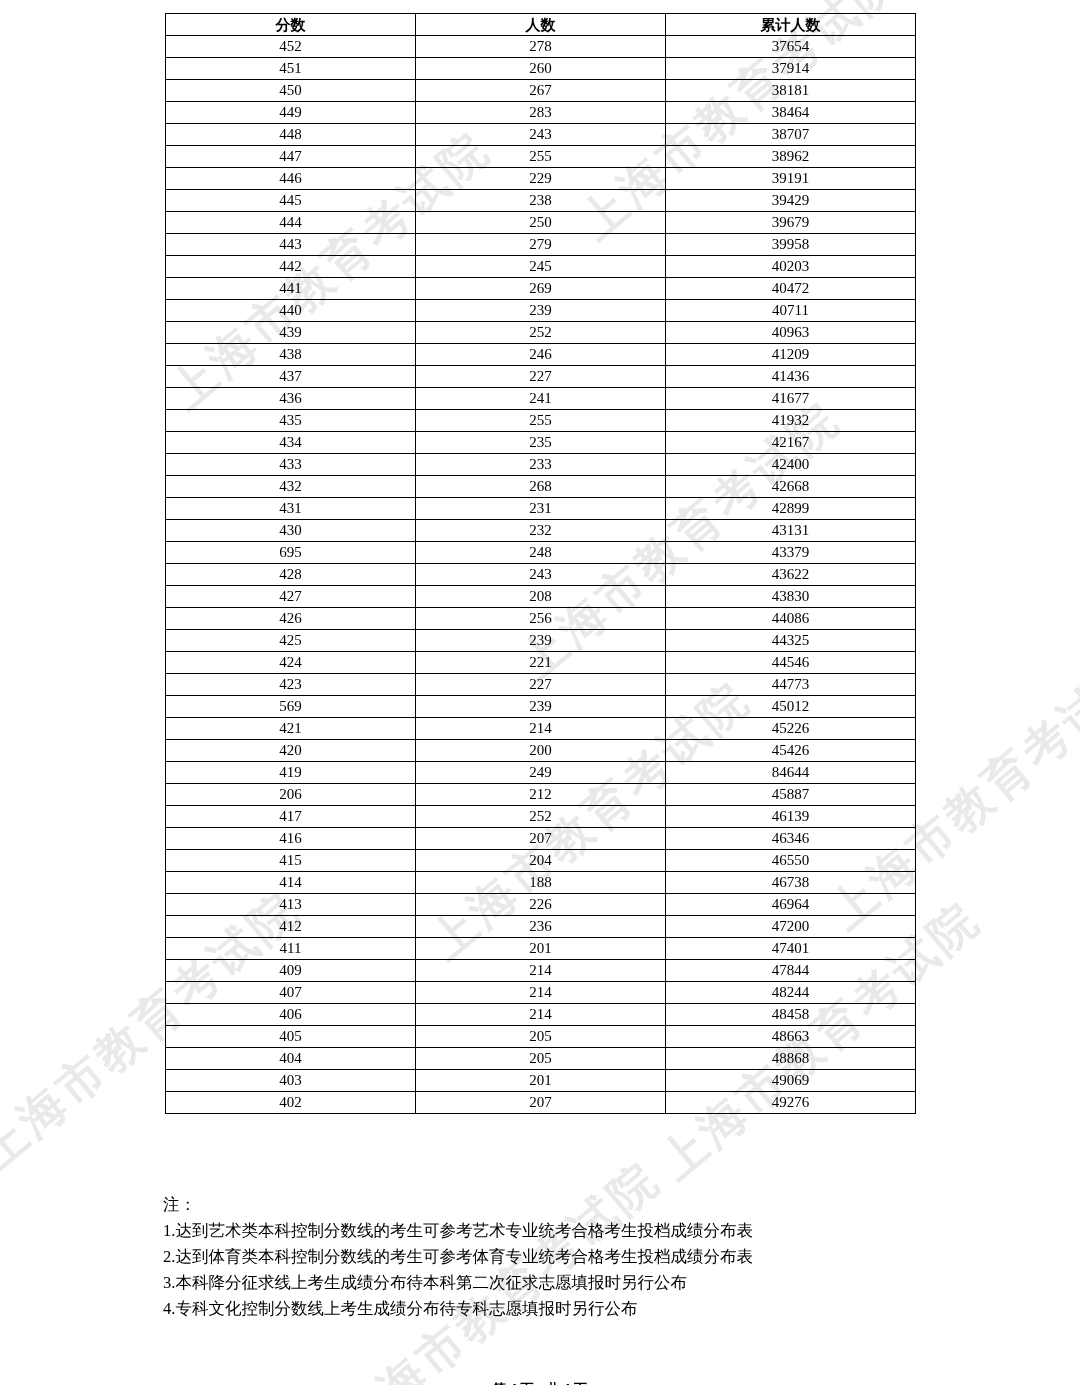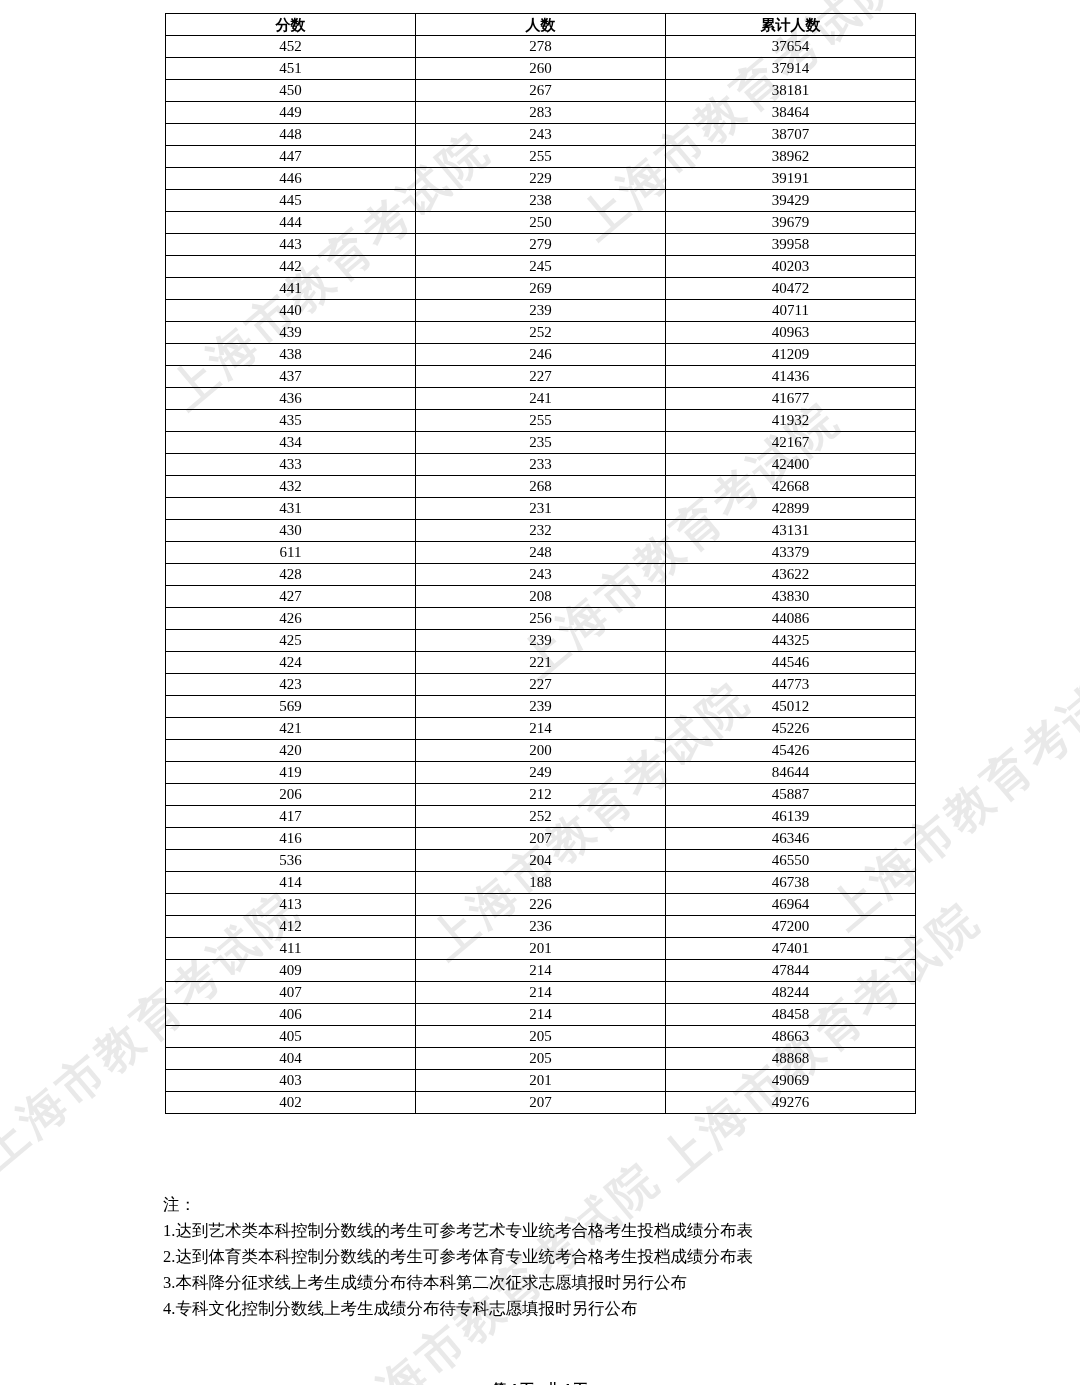--- a/index.html
+++ b/index.html
@@ -238,21 +238,21 @@
           <td>431</td>
           <td>231</td>
           <td>42899</td>
         </tr>
         <tr>
           <td>430</td>
           <td>232</td>
           <td>43131</td>
         </tr>
         <tr>
-          <td>611</td>
+          <td>695</td>
           <td>248</td>
           <td>43379</td>
         </tr>
         <tr>
           <td>428</td>
           <td>243</td>
           <td>43622</td>
         </tr>
         <tr>
           <td>427</td>
@@ -308,21 +308,21 @@
           <td>417</td>
           <td>252</td>
           <td>46139</td>
         </tr>
         <tr>
           <td>416</td>
           <td>207</td>
           <td>46346</td>
         </tr>
         <tr>
-          <td>536</td>
+          <td>415</td>
           <td>204</td>
           <td>46550</td>
         </tr>
         <tr>
           <td>414</td>
           <td>188</td>
           <td>46738</td>
         </tr>
         <tr>
           <td>413</td>

